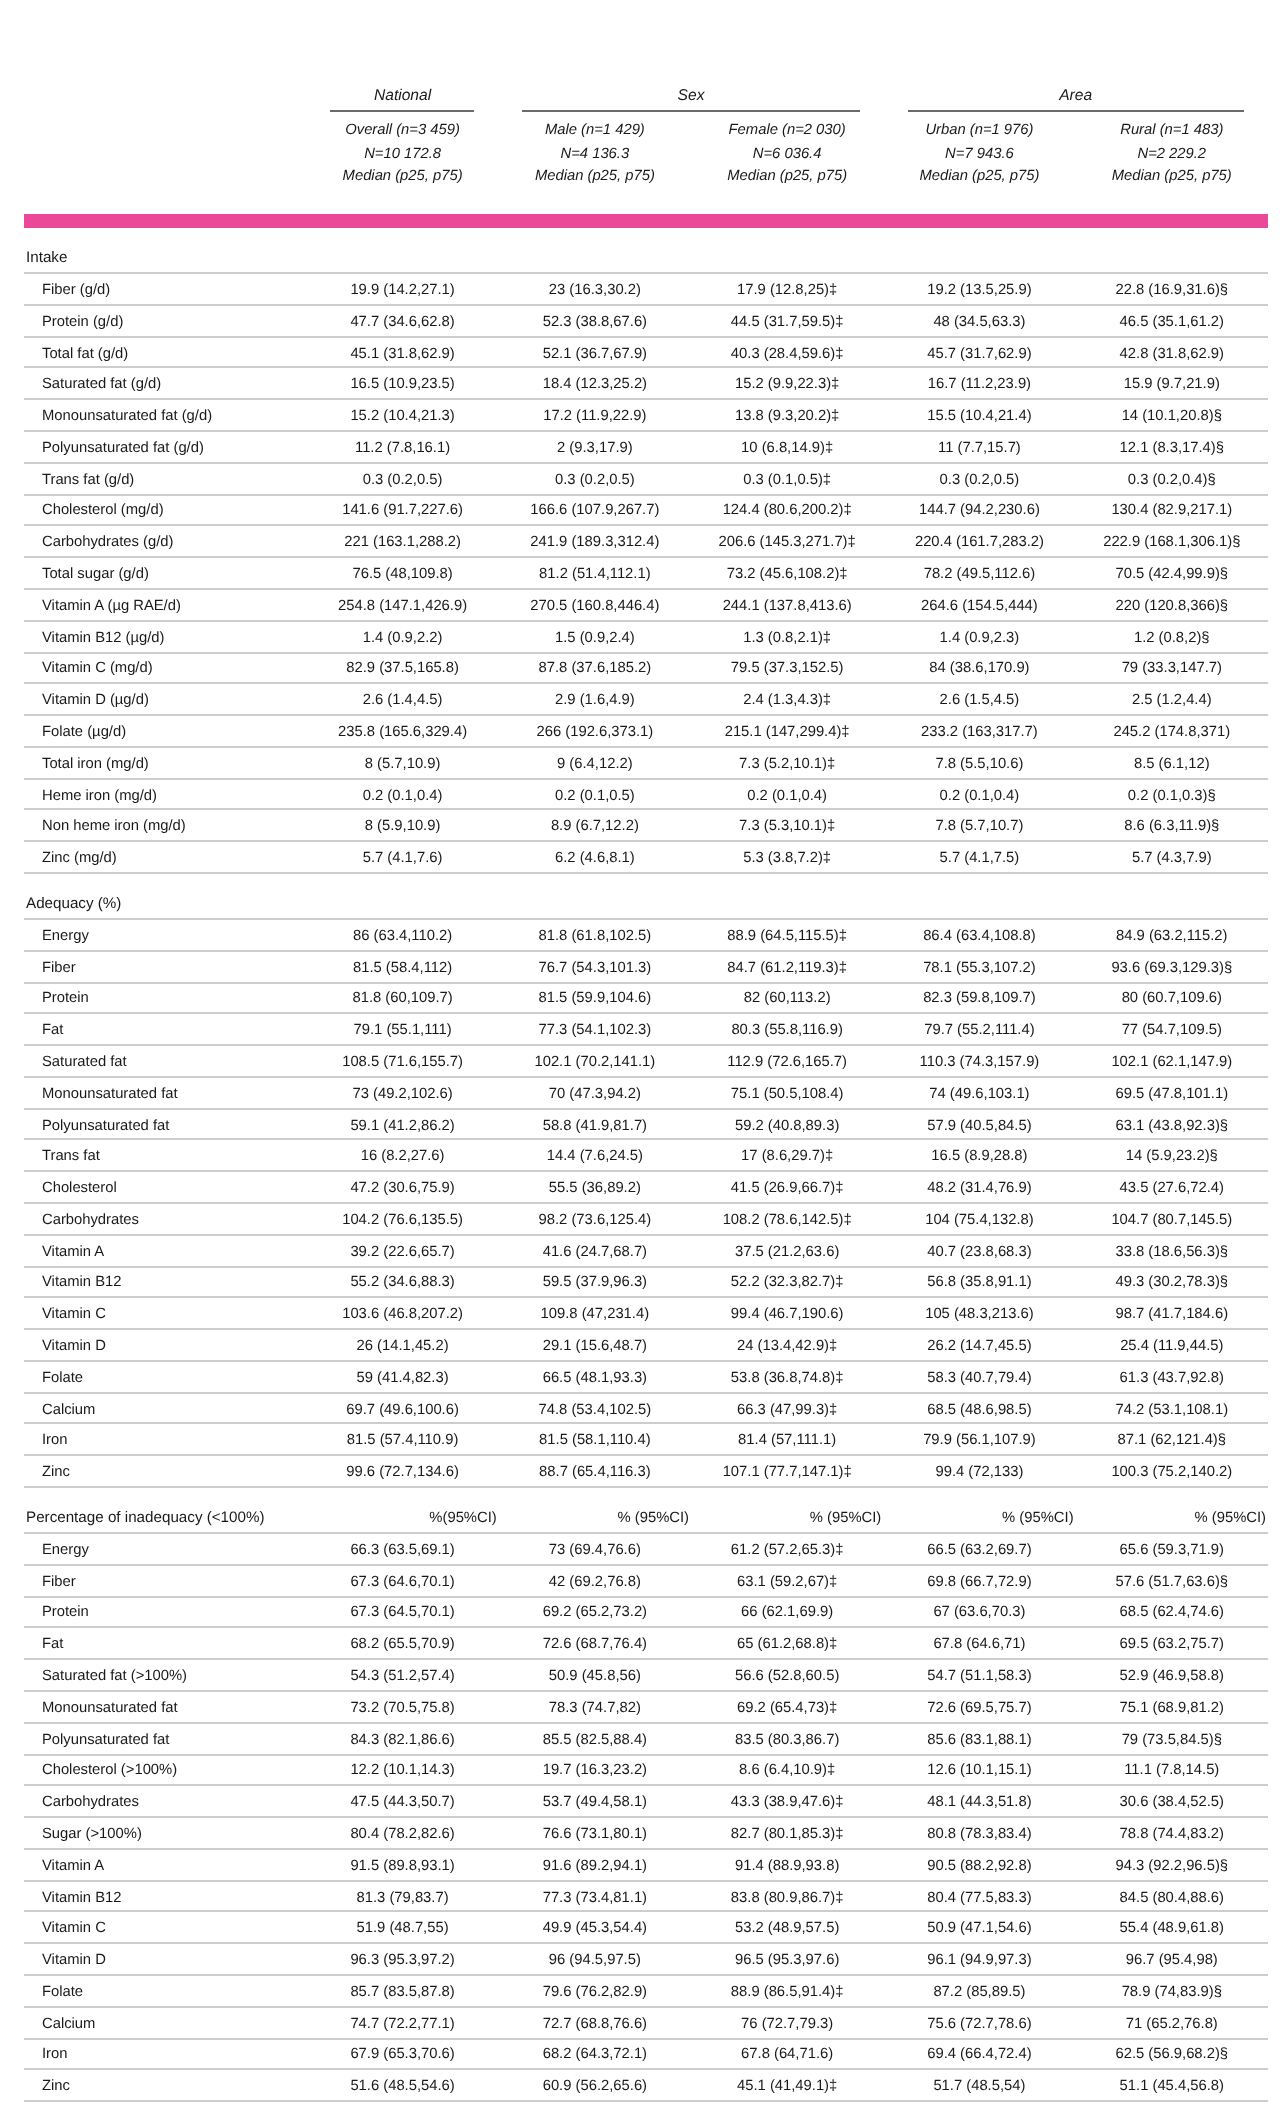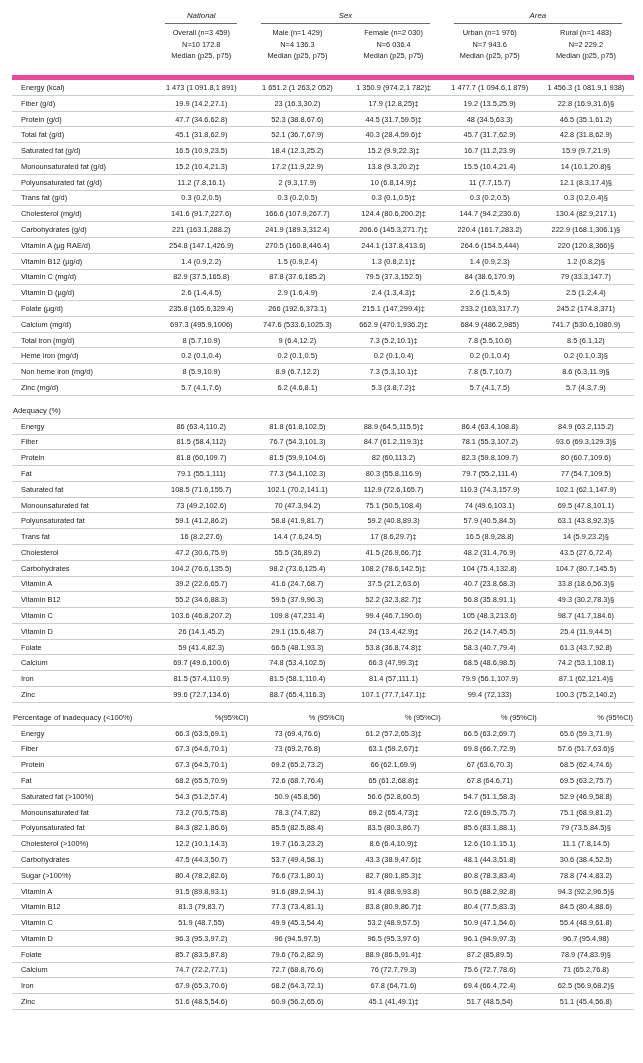--- a/index.html
+++ b/index.html
@@ -3,38 +3,38 @@
 <meta charset="utf-8">
 <style>
   html, body { margin: 0; padding: 0; background: #ffffff; }
   body {
     width: 643px; height: 1063px;
     font-family: "Liberation Sans", sans-serif;
     color: #1a1a1a;
     overflow: hidden;
   }
   .page { padding: 9px 9px 0 12px; }
-  table { border-collapse: collapse; width: 622px; table-layout: fixed; }
+  table { border-collapse: collapse; width: 622px; table-layout: fixed; margin-top: 32px; }
   col.c-label { width: 141px; }
   col.c-val   { width: 96px; }
   th, td { font-weight: normal; font-size: 7.4px; line-height: 9px; vertical-align: bottom; }
 
   
   tr.group-row th { padding: 2px 0 0 0; }
   .group-inner {
     display: block; margin: 0 12px; padding: 0 0 3px 0;
     border-bottom: 1px solid #6a6a6a;
     text-align: center; font-style: italic; font-size: 7.8px;
   }
 
   
   tr.colhead-row th {
-    border-bottom: 5px solid #ec4899;
+    border-bottom: 7px solid #ec4899;
     padding: 3px 1px 14px 1px;
-    text-align: center; vertical-align: top;
+    text-align: center; font-style: italic; vertical-align: top;
   }
   .chl { display: block; padding: 1.2px 0; }
 
   
   tr.section-row td { border-bottom: 1px solid #cdcdcd; padding: 10px 1px 3px 1px; }
   tr.section-row td.sec-label { text-align: left; padding-left: 1px; font-size: 7.6px; }
   tr.section-row td.sec-val   { text-align: right; }
 
   tr.data-row td { border-bottom: 1px solid #cdcdcd; padding: 2.9px 1px; }
   tr.data-row td.row-label { text-align: left; padding-left: 9px; }
@@ -89,27 +89,27 @@
           <span class="chl">Median (p25, p75)</span>
         </th>
         <th>
           <span class="chl">Rural (n=1 483)</span>
           <span class="chl">N=2 229.2</span>
           <span class="chl">Median (p25, p75)</span>
         </th>
       </tr>
     </thead>
     <tbody>
-        <tr class="data-row">
-          <td class="row-label">Energy (kcal)</td>
-          <td class="val">1 473 (1 091.8,1 891)</td>
-          <td class="val">1 651.2 (1 263,2 052)</td>
-          <td class="val">1 350.9 (974.2,1 782)‡</td>
-          <td class="val">1 477.7 (1 094.6,1 879)</td>
-          <td class="val">1 456.3 (1 081.9,1 938)</td>
+        <tr class="section-row">
+          <td class="sec-label">Intake</td>
+          <td class="sec-val"></td>
+          <td class="sec-val"></td>
+          <td class="sec-val"></td>
+          <td class="sec-val"></td>
+          <td class="sec-val"></td>
         </tr>
         <tr class="data-row">
           <td class="row-label">Fiber (g/d)</td>
           <td class="val">19.9 (14.2,27.1)</td>
           <td class="val">23 (16.3,30.2)</td>
           <td class="val">17.9 (12.8,25)‡</td>
           <td class="val">19.2 (13.5,25.9)</td>
           <td class="val">22.8 (16.9,31.6)§</td>
         </tr>
         <tr class="data-row">
@@ -170,20 +170,28 @@
         </tr>
         <tr class="data-row">
           <td class="row-label">Carbohydrates (g/d)</td>
           <td class="val">221 (163.1,288.2)</td>
           <td class="val">241.9 (189.3,312.4)</td>
           <td class="val">206.6 (145.3,271.7)‡</td>
           <td class="val">220.4 (161.7,283.2)</td>
           <td class="val">222.9 (168.1,306.1)§</td>
         </tr>
         <tr class="data-row">
+          <td class="row-label">Total sugar (g/d)</td>
+          <td class="val">76.5 (48,109.8)</td>
+          <td class="val">81.2 (51.4,112.1)</td>
+          <td class="val">73.2 (45.6,108.2)‡</td>
+          <td class="val">78.2 (49.5,112.6)</td>
+          <td class="val">70.5 (42.4,99.9)§</td>
+        </tr>
+        <tr class="data-row">
           <td class="row-label">Vitamin A (µg RAE/d)</td>
           <td class="val">254.8 (147.1,426.9)</td>
           <td class="val">270.5 (160.8,446.4)</td>
           <td class="val">244.1 (137.8,413.6)</td>
           <td class="val">264.6 (154.5,444)</td>
           <td class="val">220 (120.8,366)§</td>
         </tr>
         <tr class="data-row">
           <td class="row-label">Vitamin B12 (µg/d)</td>
           <td class="val">1.4 (0.9,2.2)</td>
@@ -208,28 +216,20 @@
           <td class="val">2.6 (1.5,4.5)</td>
           <td class="val">2.5 (1.2,4.4)</td>
         </tr>
         <tr class="data-row">
           <td class="row-label">Folate (µg/d)</td>
           <td class="val">235.8 (165.6,329.4)</td>
           <td class="val">266 (192.6,373.1)</td>
           <td class="val">215.1 (147,299.4)‡</td>
           <td class="val">233.2 (163,317.7)</td>
           <td class="val">245.2 (174.8,371)</td>
-        </tr>
-        <tr class="data-row">
-          <td class="row-label">Calcium (mg/d)</td>
-          <td class="val">697.3 (495.9,1006)</td>
-          <td class="val">747.6 (533.6,1025.3)</td>
-          <td class="val">662.9 (470.1,936.2)‡</td>
-          <td class="val">684.9 (486.2,985)</td>
-          <td class="val">741.7 (530.6,1080.9)</td>
         </tr>
         <tr class="data-row">
           <td class="row-label">Total iron (mg/d)</td>
           <td class="val">8 (5.7,10.9)</td>
           <td class="val">9 (6.4,12.2)</td>
           <td class="val">7.3 (5.2,10.1)‡</td>
           <td class="val">7.8 (5.5,10.6)</td>
           <td class="val">8.5 (6.1,12)</td>
         </tr>
         <tr class="data-row">
@@ -420,21 +420,21 @@
           <td class="row-label">Energy</td>
           <td class="val">66.3 (63.5,69.1)</td>
           <td class="val">73 (69.4,76.6)</td>
           <td class="val">61.2 (57.2,65.3)‡</td>
           <td class="val">66.5 (63.2,69.7)</td>
           <td class="val">65.6 (59.3,71.9)</td>
         </tr>
         <tr class="data-row">
           <td class="row-label">Fiber</td>
           <td class="val">67.3 (64.6,70.1)</td>
-          <td class="val">73 (69.2,76.8)</td>
+          <td class="val">42 (69.2,76.8)</td>
           <td class="val">63.1 (59.2,67)‡</td>
           <td class="val">69.8 (66.7,72.9)</td>
           <td class="val">57.6 (51.7,63.6)§</td>
         </tr>
         <tr class="data-row">
           <td class="row-label">Protein</td>
           <td class="val">67.3 (64.5,70.1)</td>
           <td class="val">69.2 (65.2,73.2)</td>
           <td class="val">66 (62.1,69.9)</td>
           <td class="val">67 (63.6,70.3)</td>

